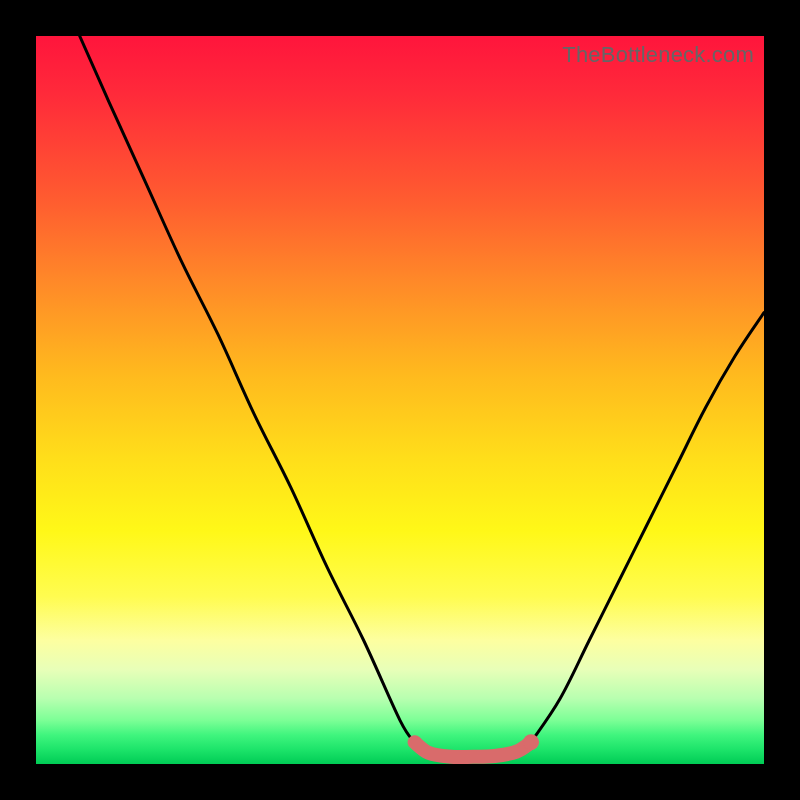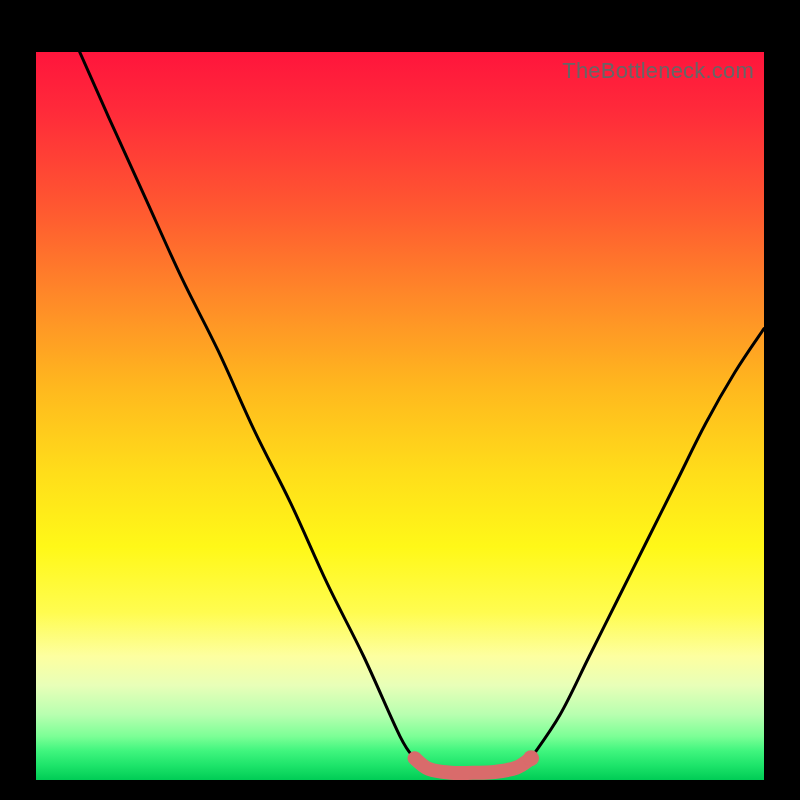--- a/index.html
+++ b/index.html
@@ -19,21 +19,20 @@
     height: 800px;
     background: #000;
   }
   .plot {
     position: absolute;
     left: 36px;
     top: 36px;
     width: 728px;
     height: 728px;
     overflow: hidden;
-    margin-top: 16px;
   }
   .gradient {
     position: absolute;
     left: 0;
     top: 0;
     width: 100%;
     height: 100%;
     background: linear-gradient(
       to bottom,
       #ff153c 0%,

